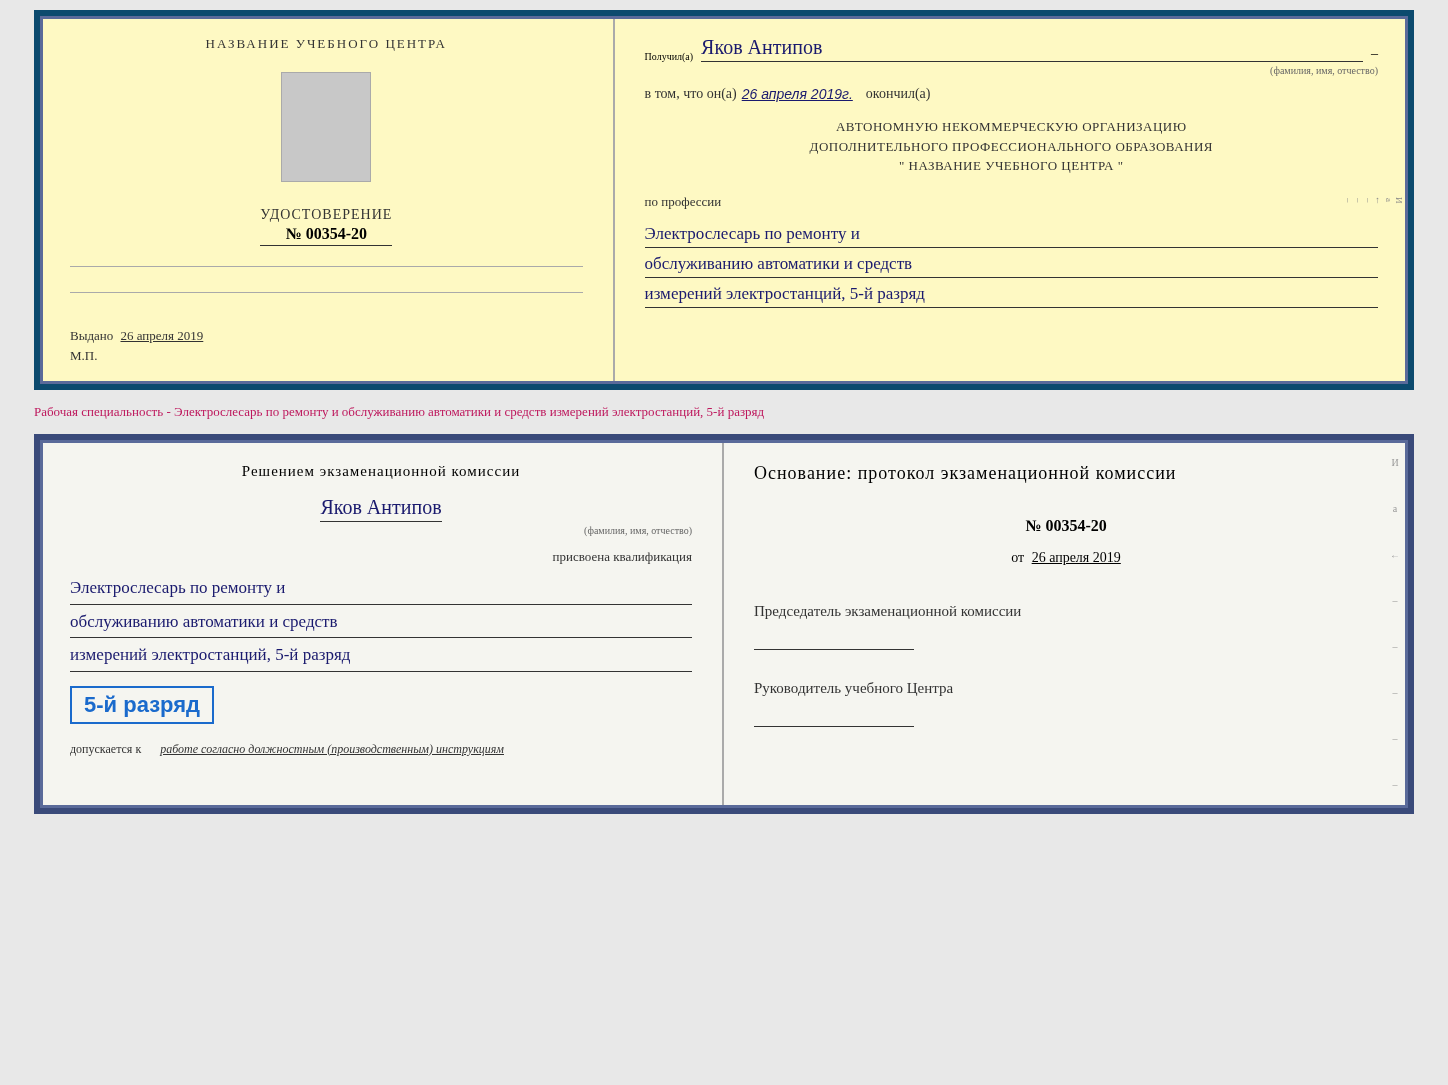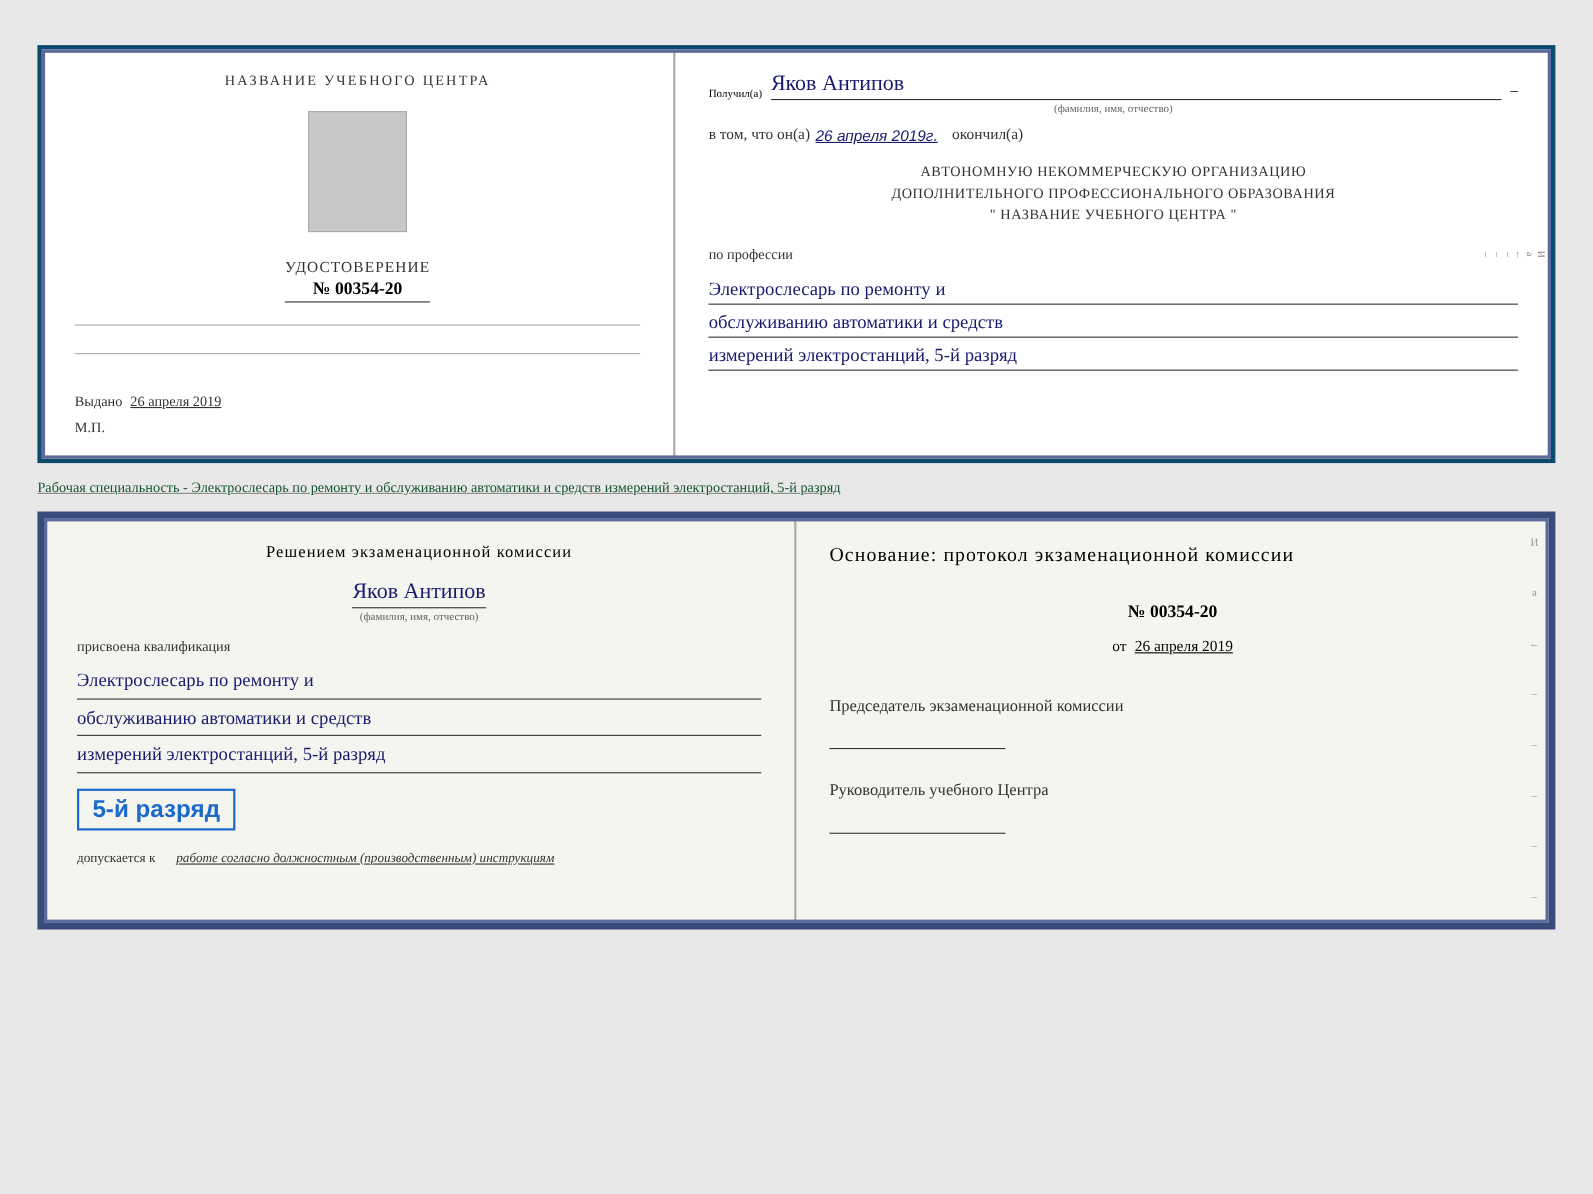--- a/index.html
+++ b/index.html
@@ -17,27 +17,26 @@
     .document-container {
       width: 1380px;
       display: flex;
       flex-direction: column;
       gap: 8px;
     }
 
     
     .top-document {
       width: 100%;
-      border: 4px solid #0c4a6e;
-      background: #ffffff;
+      border: 6px solid #0c4a6e;
+      background: #fef9c3;
       display: flex;
       flex-direction: row;
       min-height: 380px;
       position: relative;
-      margin-top: 31px;
     }
 
     .top-document::before {
       content: '';
       position: absolute;
       top: 0; left: 0; right: 0; bottom: 0;
       border: 3px solid #5a6a9a;
       pointer-events: none;
     }
 
@@ -183,24 +182,23 @@
       font-size: 17px;
       color: #1a1a6e;
       border-bottom: 1px solid #333;
       line-height: 1.6;
     }
 
     
     .description-text {
       width: 100%;
       font-size: 13px;
-      color: #14532d;
+      color: #be185d;
       padding: 4px 0;
       line-height: 1.5;
-      text-decoration: underline;
       text-decoration-color: #888;
     }
 
     
     .bottom-document {
       width: 100%;
       border: 6px solid #3a4a7a;
       background: #f5f5f0;
       display: flex;
       flex-direction: row;
@@ -247,21 +245,21 @@
       color: #1a1a6e;
       border-bottom: 1px solid #333;
       text-align: center;
       padding-bottom: 2px;
       margin-top: 2px;
     }
 
     .qualification-label {
       font-size: 13px;
       color: #333;
-      text-align: left;
+      text-align: right;
       margin-top: 5px;
     }
 
     .qualification-text {
       font-family: 'Segoe Script', 'Brush Script MT', cursive;
       font-size: 17px;
       color: #1a1a6e;
       border-bottom: 1px solid #333;
       line-height: 1.8;
     }
@@ -326,21 +324,21 @@
       height: 20px;
       margin: 8px 0;
     }
 
     .horizontal-line {
       border-bottom: 1px solid #aaa;
       width: 100%;
       margin: 5px 0;
     }
 
-    .text-center { text-align: center; }
+    .text-center { text-align: right; }
 
     .right-strip-chars {
       position: absolute;
       right: 2px;
       top: 0;
       bottom: 0;
       width: 22px;
       display: flex;
       flex-direction: column;
       justify-content: space-around;

